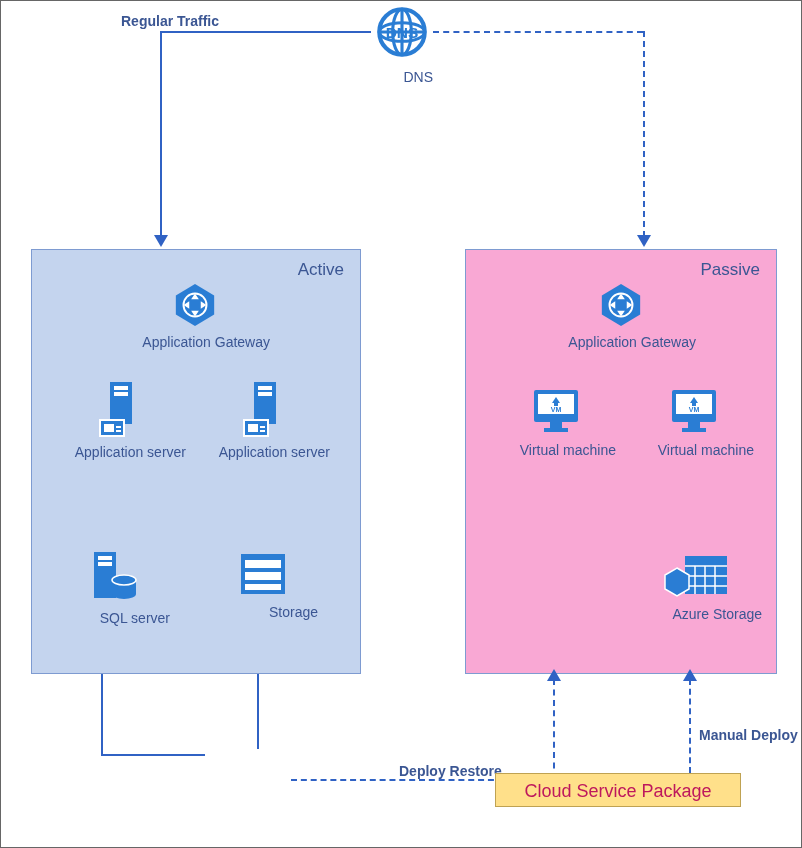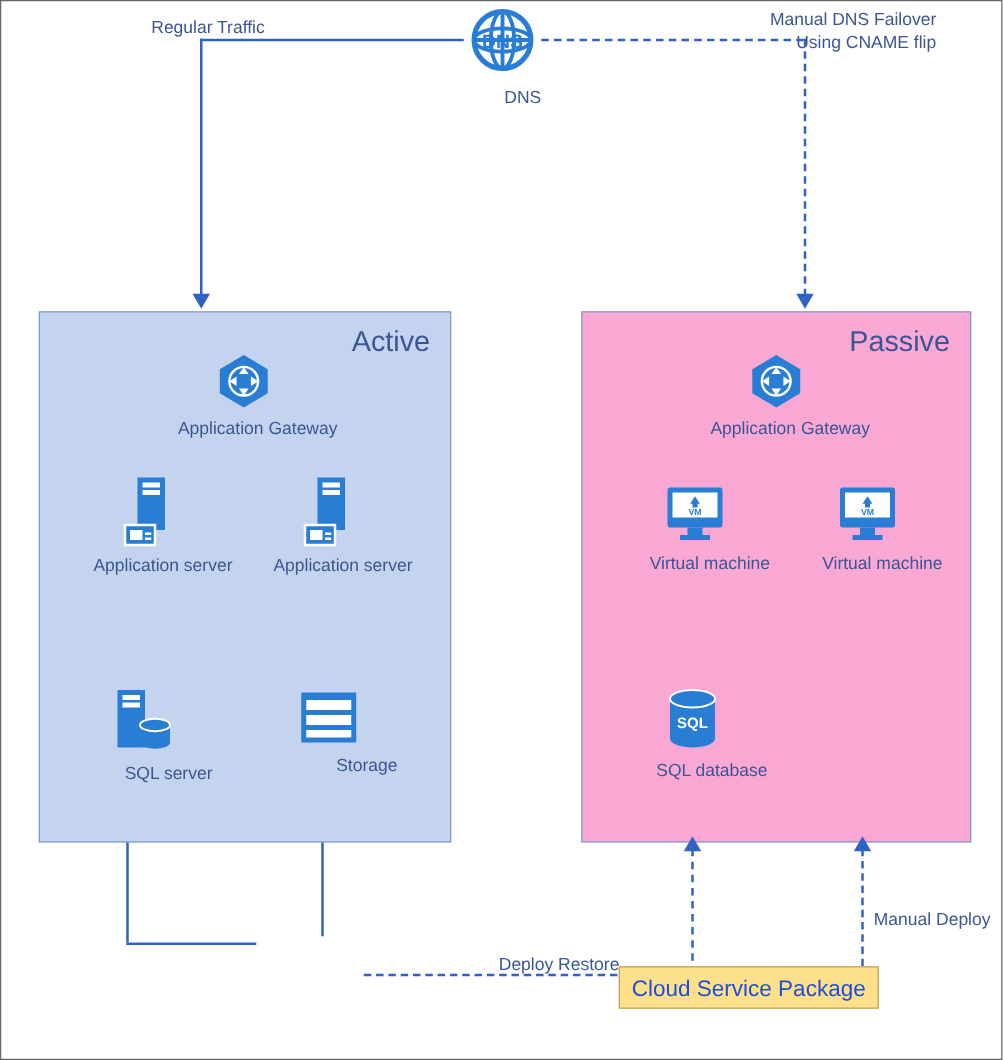--- a/index.html
+++ b/index.html
@@ -32,39 +32,40 @@
     left: 464px;
     top: 248px;
     width: 312px;
     height: 425px;
     background: #f9a8d4;
   }
   .region-title {
     position: absolute;
     top: 10px;
     right: 16px;
-    font-size: 23px;
+    font-size: 17px;
     color: #3b5693;
   }
   .node {
     position: absolute;
     text-align: right;
     font-size: 14px;
     color: #3b5693;
   }
   .node-label {
     margin-top: 6px;
     white-space: nowrap;
   }
   .dns-label {
     position: absolute;
     font-size: 14px;
     color: #3b5693;
-    text-align: right;
+    text-align: center;
     line-height: 1.25;
+    font-weight: bold;
   }
   .line {
     position: absolute;
     background: #3062c4;
     z-index: 0;
   }
   .hline { height: 2px; }
   .vline { width: 2px; }
   .dashed-h {
     position: absolute;
@@ -89,25 +90,25 @@
     position: absolute;
     width: 0; height: 0;
     border-left: 7px solid transparent;
     border-right: 7px solid transparent;
     border-bottom: 12px solid #3062c4;
   }
   .cloud-pkg {
     position: absolute;
     left: 494px;
     top: 772px;
-    width: 208px;
+    width: 246px;
     height: 34px;
     background: #ffe08a;
     border: 1px solid #bfa252;
-    color: #1d4ed8;
+    color: #be185d;
     font-size: 18px;
     text-align: center;
     line-height: 34px;
     z-index: 5;
   }
   svg { display: block; margin: 0 auto; }
 </style>
 </head>
 <body>
 
@@ -124,22 +125,20 @@
     </svg>
     <div class="node-label">DNS</div>
   </div>
 
   <div class="line hline" style="left:159px; top:30px; width:211px;"></div>
   <div class="dns-label" style="left:120px; top:12px;">Regular Traffic</div>
   <div class="line vline" style="left:159px; top:30px; height:206px;"></div>
   <div class="arrow-down" style="left:153px; top:234px;"></div>
 
   <div class="dashed-h" style="left:432px; top:30px; width:210px;"></div>
-  <div class="dns-label" style="left:568px; top:6px; width:180px; white-space:pre-line;">Manual DNS Failover
-Using CNAME flip</div>
   <div class="dashed-v" style="left:642px; top:30px; height:206px;"></div>
   <div class="arrow-down" style="left:636px; top:234px;"></div>
 
   <div class="region active">
     <div class="region-title">Active</div>
 
     <div class="node" style="left:88px; top:32px; width:150px;">
       <svg width="46" height="46" viewBox="0 0 48 48">
         <polygon points="24,2 44,14 44,34 24,46 4,34 4,14" fill="#2a7dd4"></polygon>
         <circle cx="24" cy="24" r="12" fill="none" stroke="#fff" stroke-width="2"></circle>
@@ -228,30 +227,37 @@
         <rect x="8" y="8" width="36" height="20" fill="#fff"></rect>
         <rect x="20" y="36" width="12" height="6" fill="#2a7dd4"></rect>
         <rect x="14" y="42" width="24" height="4" fill="#2a7dd4"></rect>
         <path d="M26 11 L30 17 L22 17 Z" fill="#2a7dd4"></path>
         <rect x="24" y="16" width="4" height="4" fill="#2a7dd4"></rect>
         <text x="26" y="26" text-anchor="middle" font-size="7" font-weight="bold" fill="#2a7dd4">VM</text>
       </svg>
       <div class="node-label">Virtual machine</div>
     </div>
 
-    <div class="node" style="left:28px; top:300px; width:120px;">
-      <svg width="44" height="52" viewBox="0 0 44 52">
-        <ellipse cx="22" cy="9" rx="18" ry="7" fill="#2a7dd4"></ellipse>
-        <path d="M4 9 v32 a18 7 0 0 0 36 0 v-32" fill="#2a7dd4"></path>
-        <ellipse cx="22" cy="9" rx="18" ry="7" fill="none" stroke="#fff" stroke-width="1.5"></ellipse>
-        <text x="22" y="32" text-anchor="middle" font-size="12" font-weight="bold" fill="#fff">SQL</text>
-      </svg>
-      <div class="node-label">SQL database</div>
-    </div>
-
+
+    <div class="node" style="left:166px; top:300px; width:130px;">
+      <svg width="68" height="50" viewBox="0 0 68 50">
+        <rect x="22" y="6" width="42" height="38" fill="#2a7dd4"></rect>
+        <rect x="22" y="6" width="42" height="10" fill="#2a7dd4"></rect>
+        <g stroke="#fff" stroke-width="1.5">
+          <line x1="22" y1="16" x2="64" y2="16"></line>
+          <line x1="22" y1="26" x2="64" y2="26"></line>
+          <line x1="22" y1="36" x2="64" y2="36"></line>
+          <line x1="32" y1="16" x2="32" y2="44"></line>
+          <line x1="42" y1="16" x2="42" y2="44"></line>
+          <line x1="52" y1="16" x2="52" y2="44"></line>
+        </g>
+        <polygon points="14,18 26,25 26,39 14,46 2,39 2,25" fill="#2a7dd4" stroke="#fff" stroke-width="1.5"></polygon>
+      </svg>
+      <div class="node-label">Azure Storage</div>
+    </div>
   </div>
 
 
   <div class="line vline" style="left:100px; top:673px; height:80px;"></div>
   <div class="line hline" style="left:100px; top:753px; width:104px;"></div>
 
   <div class="line vline" style="left:256px; top:673px; height:75px;"></div>
 
   <div class="dashed-h" style="left:290px; top:778px; width:262px;"></div>
   <div class="dns-label" style="left:398px; top:762px;">Deploy Restore</div>

